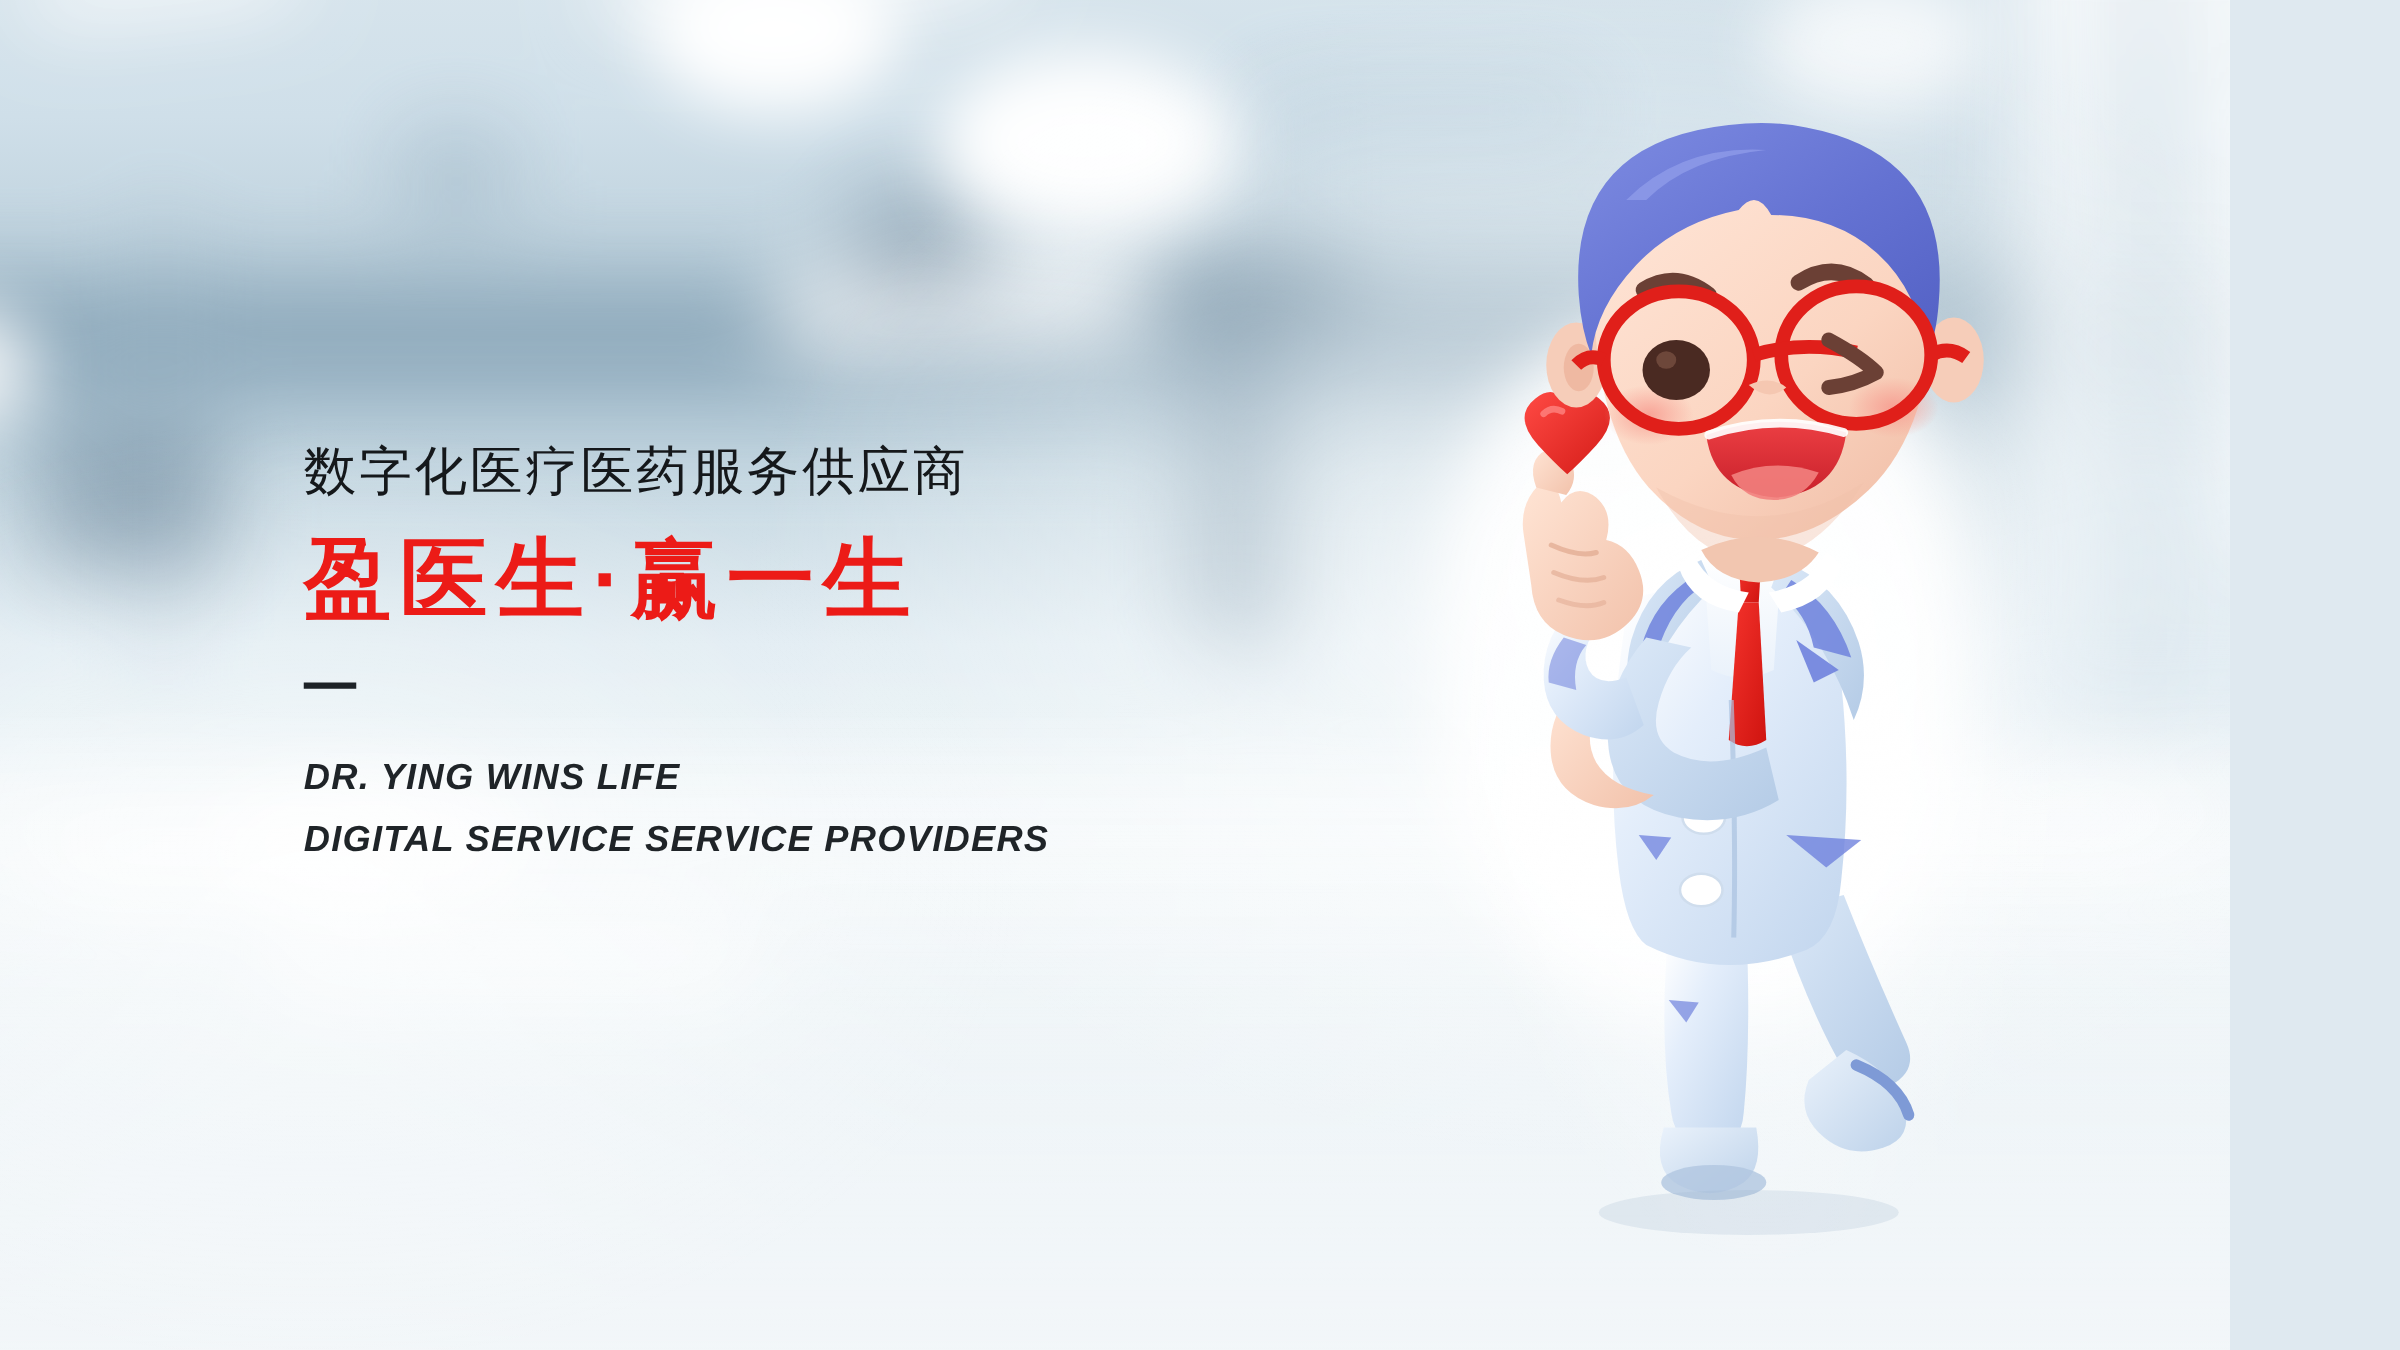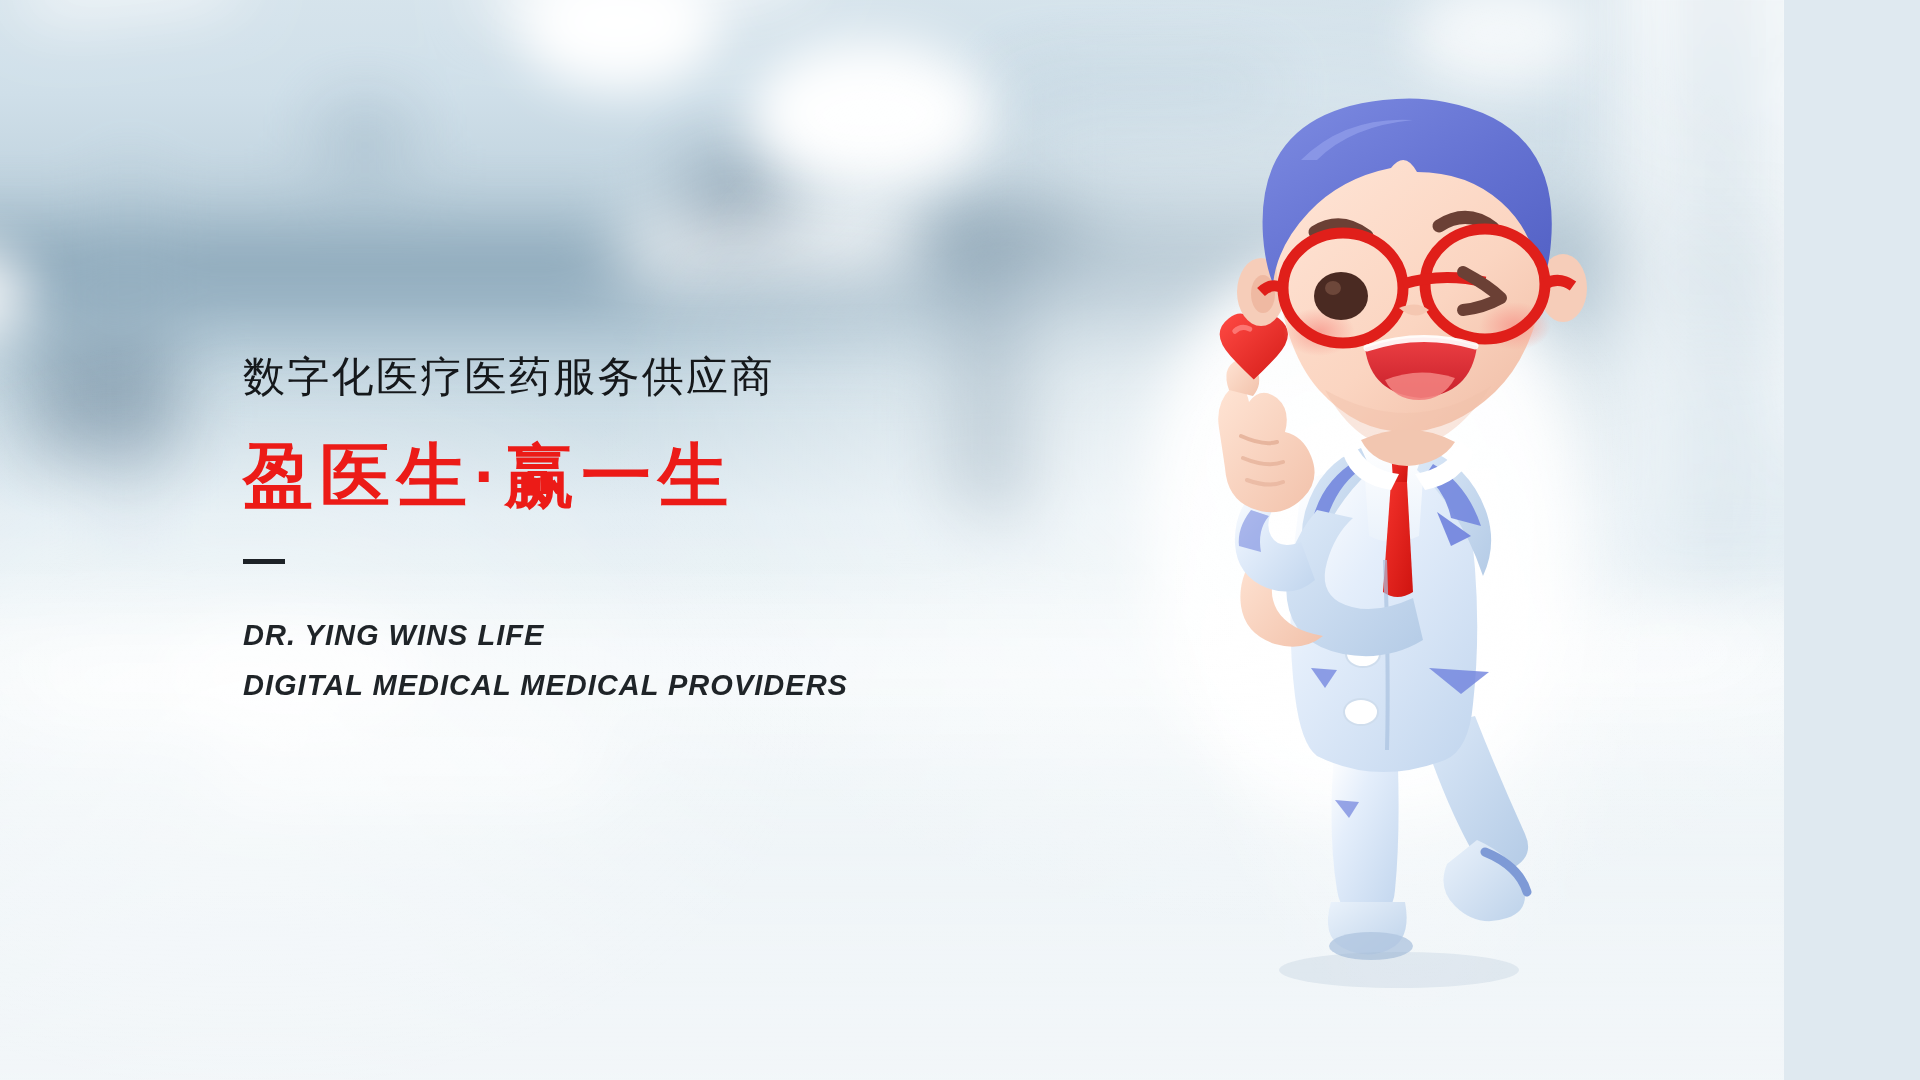--- a/index.html
+++ b/index.html
@@ -61,21 +61,21 @@
   }
   #subheadline {
     font-size:42px;
     line-height:1.18;
     letter-spacing:.055em;
     color:#15181b;
     font-weight:400;
     white-space:nowrap;
   }
   #headline {
-    margin-top:35px;
+    margin-top:22px;
     font-size:70px;
     line-height:1.12;
     letter-spacing:.10em;
     color:#ec1b17;
     font-weight:700;
     white-space:nowrap;
   }
   #rule {
     margin-top:44px;
     width:42px; height:5px;
@@ -151,21 +151,21 @@
   <div id="copy">
 
     <div id="subheadline">数字化医疗医药服务供应商</div>
 
     <div id="headline">盈医生·赢一生</div>
 
     <div id="rule"></div>
 
     <div id="eyebrow">
       <div>DR. YING WINS LIFE</div>
-      <div>DIGITAL MEDICAL MEDICAL PROVIDERS</div>
+      <div>DIGITAL SERVICE SERVICE PROVIDERS</div>
     </div>
 
   </div>
 
   <div id="mascot">
     <svg viewBox="0 0 430 1010" xmlns="http://www.w3.org/2000/svg" aria-hidden="true">
       <defs>
         <linearGradient id="gHair" x1="0" y1="0" x2="1" y2="1">
           <stop offset="0" stop-color="#7e8ce2"></stop>
           <stop offset=".55" stop-color="#6472d2"></stop>

